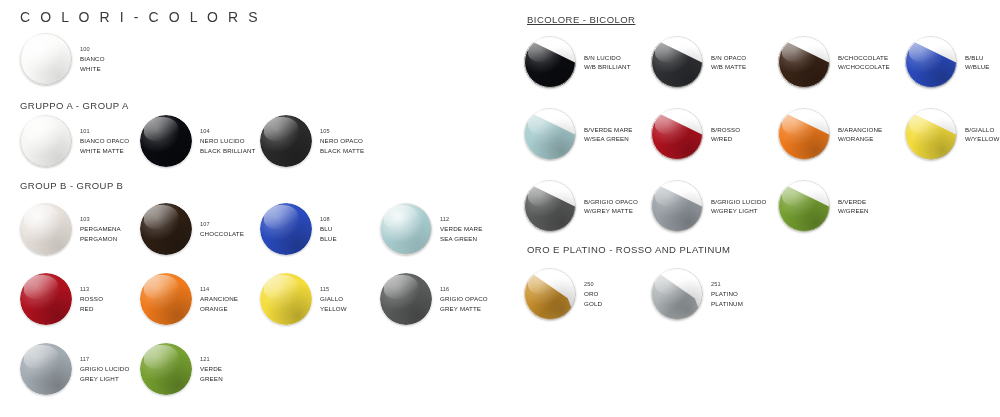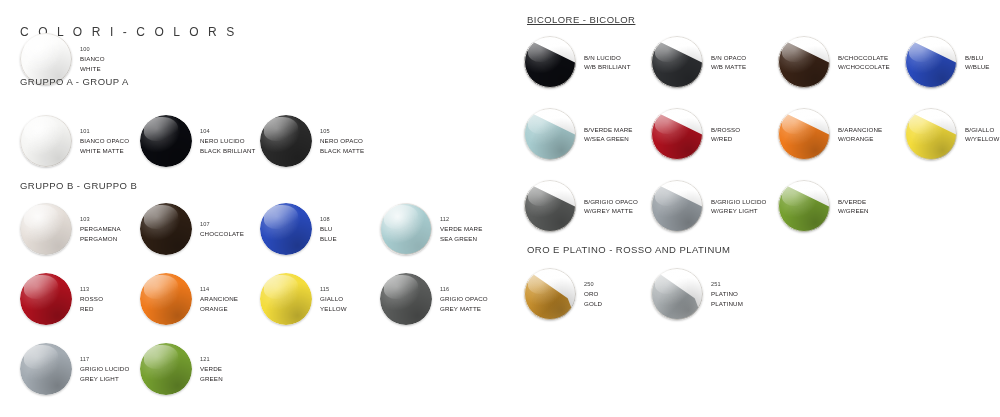--- a/index.html
+++ b/index.html
@@ -19,22 +19,21 @@
   
   .section-title {
     position: absolute;
     font-size: 9.5px;
     letter-spacing: 0.45px;
     color: #3a3a3a;
     white-space: nowrap;
   }
   .section-title.spaced {
     letter-spacing: 3.1px;
-    font-size: 12px;
-    margin-top: 16px;
+    font-size: 14px;
   }
 
   
   .grid {
     position: absolute;
   }
   .row {
     position: relative;
     height: 70px;
   }
@@ -150,21 +149,21 @@
         </div>
         <div class="label">
           <div class="code">100</div>
           <div class="name">BIANCO</div>
           <div class="name">WHITE</div>
         </div>
       </div>
     </div>
   </div>
 
-<div class="section-title" style="left:20px; top:76px;">GRUPPO A - GROUP A</div>
+<div class="section-title" style="left:20px; top:100px;">GRUPPO A - GROUP A</div>
 
 <div class="grid" id="group-a" style="left:20px; top:115px;">
     <div class="row" style="height: 65px;">
       <div class="swatch" style="left: 0px;">
         <div class="chip light">
           <div class="base" style="background: rgb(244, 244, 242);"></div>
           <div class="shade"></div>
           <div class="gloss"></div>
         </div>
         <div class="label">
@@ -193,21 +192,21 @@
         </div>
         <div class="label">
           <div class="code">105</div>
           <div class="name">NERO OPACO</div>
           <div class="name">BLACK MATTE</div>
         </div>
       </div>
     </div>
   </div>
 
-<div class="section-title" style="left:20px; top:180px;">GRUPPO B - GRUPPO B</div>
+<div class="section-title" style="left:20px; top:180px;">GROUP B - GROUP B</div>
 
 <div class="grid" id="group-b" style="left:20px; top:203px;">
     <div class="row" style="height: 70px;">
       <div class="swatch" style="left: 0px;">
         <div class="chip light">
           <div class="base" style="background: rgb(229, 222, 216);"></div>
           <div class="shade"></div>
           <div class="gloss"></div>
         </div>
         <div class="label">

